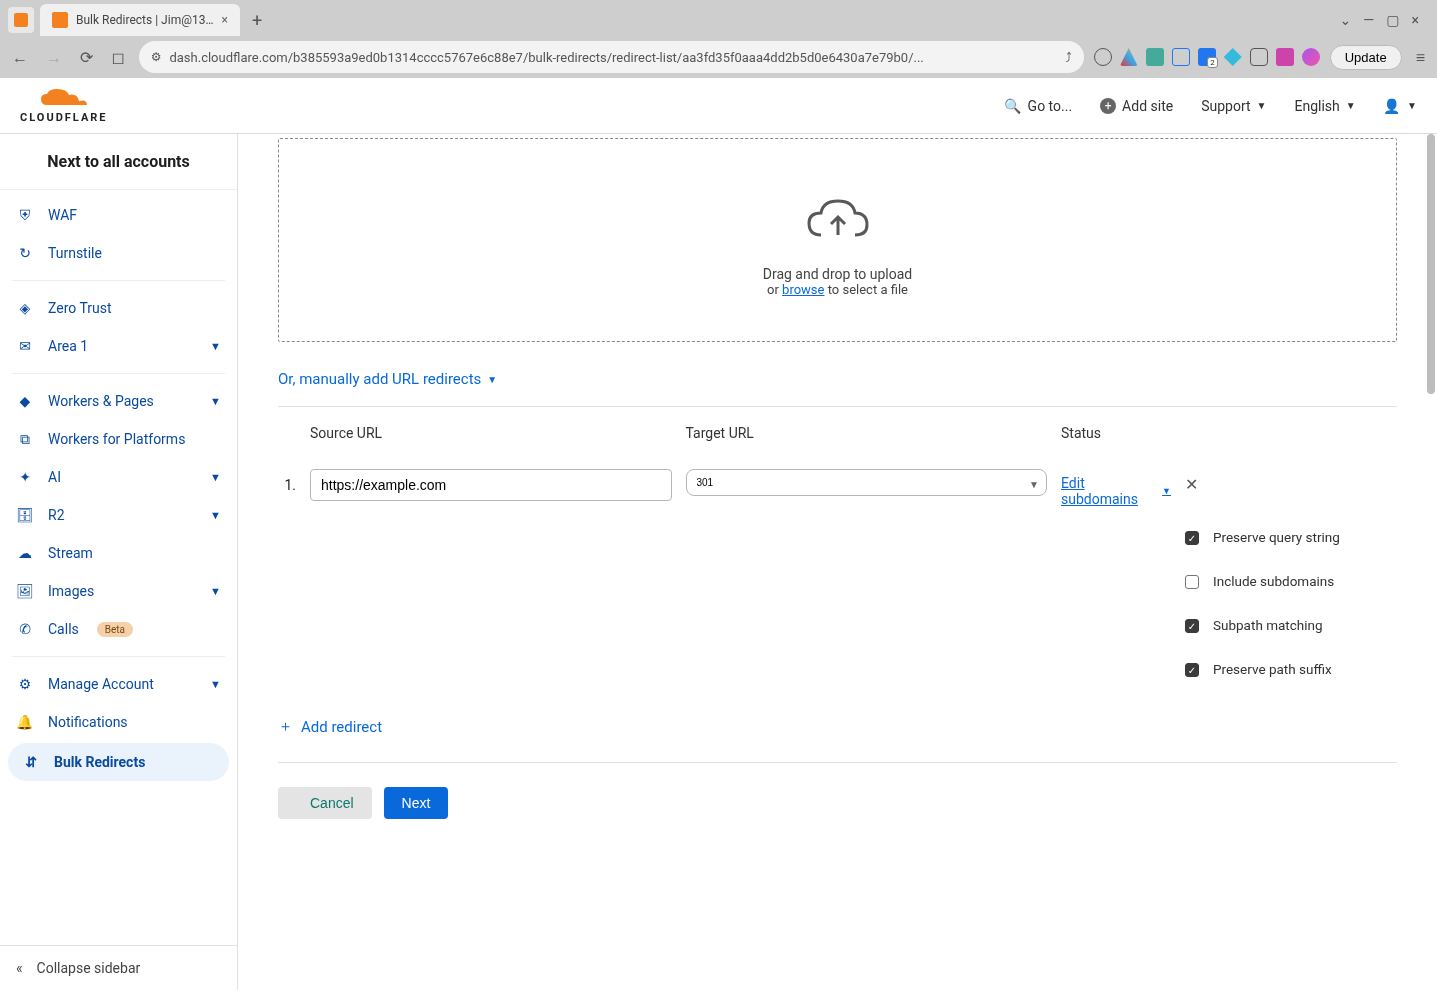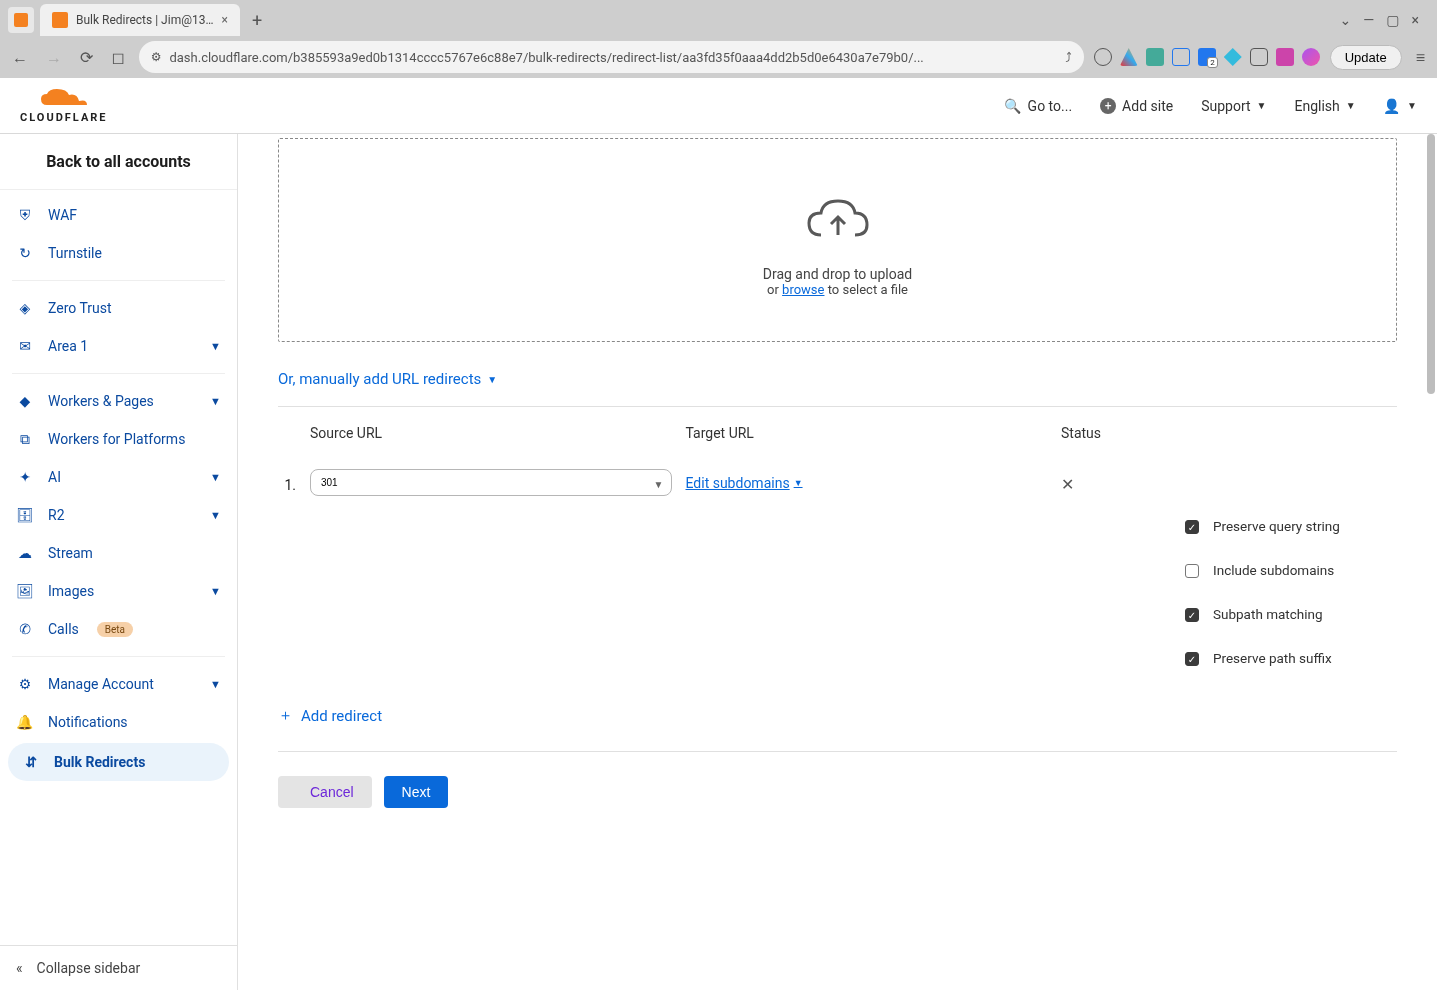--- a/index.html
+++ b/index.html
@@ -69,21 +69,21 @@
 .close-row { color: #555; padding-top: 6px; cursor: pointer; font-size: 16px; }
 
 .params-list { grid-column: 5 / 6; display: flex; flex-direction: column; gap: 28px; margin-top: 8px; }
 .param-item { display: flex; align-items: flex-start; gap: 14px; font-size: 13.5px; color: #333; }
 .cbox { width: 14px; height: 14px; border: 1px solid #777; border-radius: 3px; display: inline-flex; align-items: center; justify-content: center; margin-top: 2px; cursor: pointer; flex-shrink: 0; }
 .cbox.checked { background: #3b3b3b; border-color: #3b3b3b; color: #fff; font-size: 10px; }
 
 .add-redir { color: #0969da; margin: 40px 0 26px 0; display: flex; align-items: center; gap: 8px; cursor: pointer; font-size: 15px; }
 .btn-row { display: flex; gap: 12px; border-top: 1px solid #e0e0e0; padding-top: 24px; }
 .btn { padding: 8px 18px; border-radius: 4px; font-size: 14px; cursor: pointer; border: none; }
-.btn-cancel { background: #e4e4e4; color: #6d28d9; padding-left: 32px; }
+.btn-cancel { background: #e4e4e4; color: #0f766e; padding-left: 32px; }
 .btn-next { background: #0969da; color: #fff; }
 
 
 .scrollbar-visual { position: fixed; right: 2px; top: 134px; width: 8px; height: 260px; background: #bdbdbd; border-radius: 4px; }
 </style>
 </head>
 <body>
 
 <div class="browser-chrome">
   <div class="tab-row">
@@ -162,21 +162,21 @@
     <div class="header-item">
       <span>👤</span>
       <span style="font-size:10px;">▼</span>
     </div>
   </div>
 </div>
 
 <div class="app-body">
 
   <div class="sidebar">
-    <div class="sidebar-back">Back to all accounts</div>
+    <div class="sidebar-back">Next to all accounts</div>
     <div class="sidebar-scroll">
       <div id="side-items">
           <div class="side-item">
             <span class="side-icon">⛨</span>
             <span>WAF</span>
           </div>
           <div class="side-item">
             <span class="side-icon">↻</span>
             <span>Turnstile</span>
           </div>
@@ -268,20 +268,21 @@
 
     <div class="redir-form">
       <div></div>
       <div class="col-label">Source URL</div>
       <div class="col-label">Target URL</div>
       <div class="col-label">Status</div>
       <div></div>
         <div></div>
 
       <div class="row-num">1.</div>
+      <input class="text-input" value="https://example.com" style="">
       <div class="select-wrap">
         <input class="select-inp" readonly="" value="301" style="">
         <span class="select-arrow">▼</span>
       </div>
       <div style="padding-top:6px;">
         <span class="edit-params">
           <span>Edit subdomains</span>
             <span style="font-size:9px;">▼</span>
         </span>
       </div>

